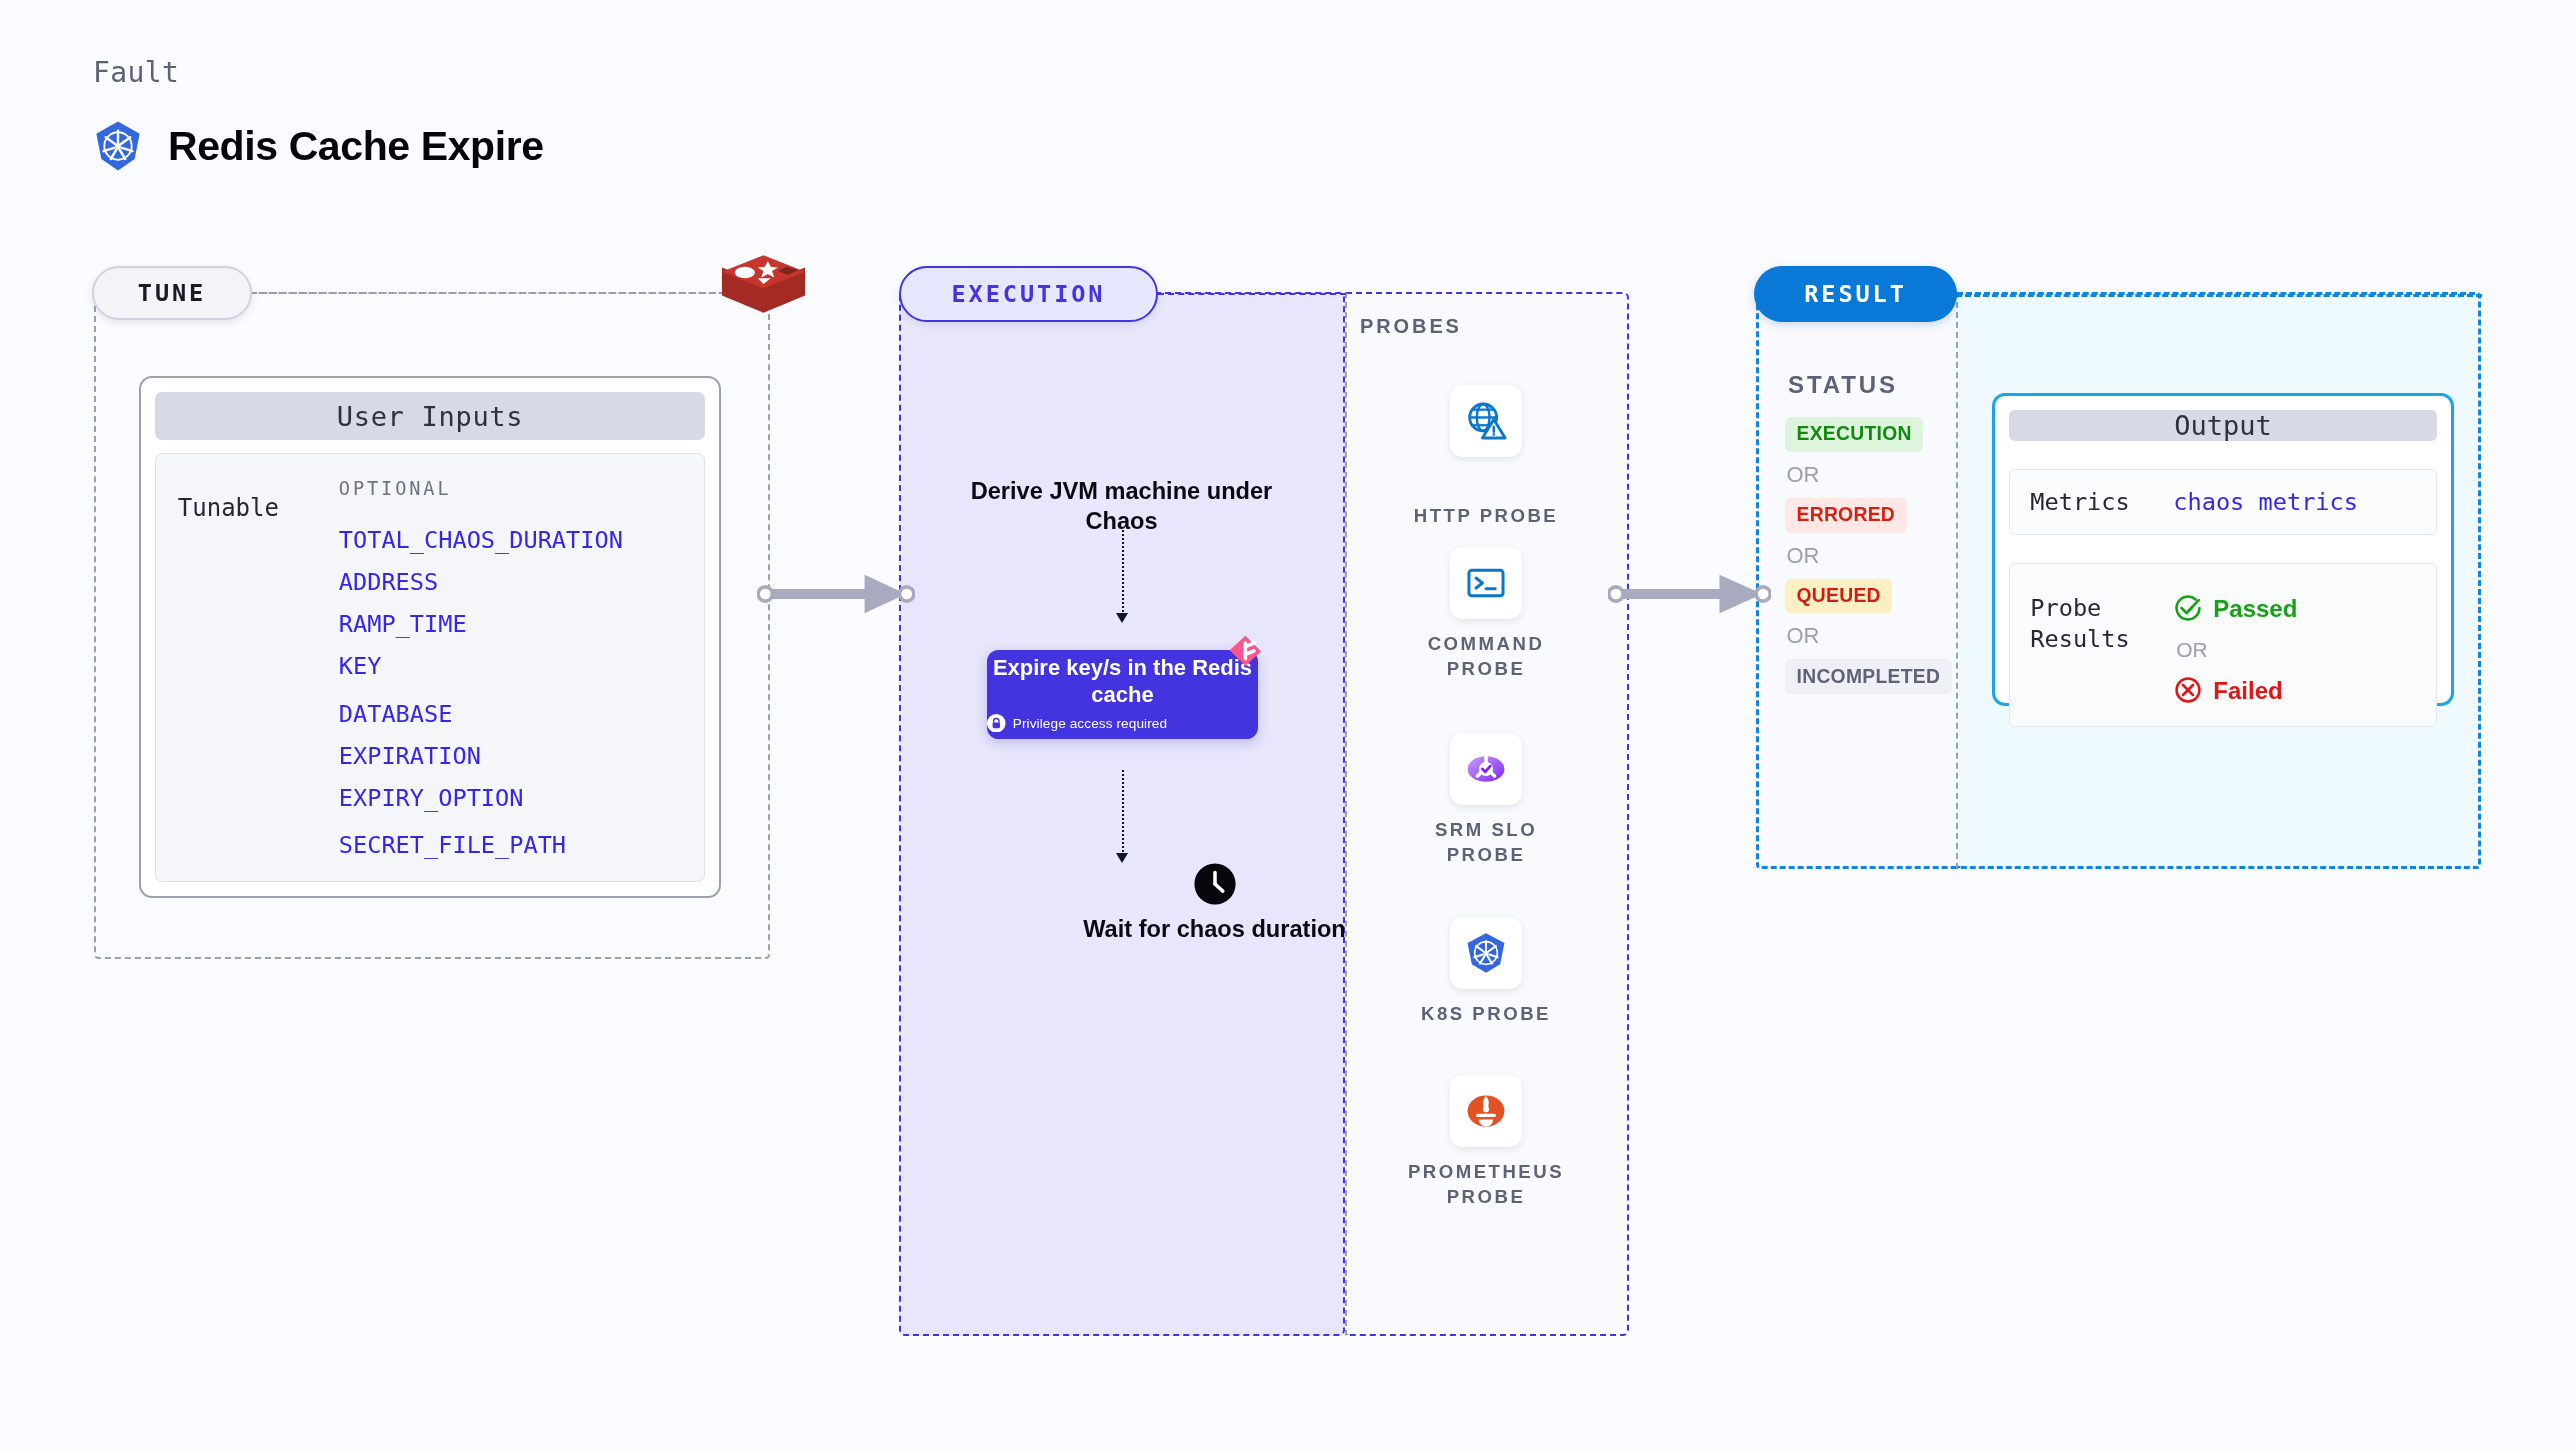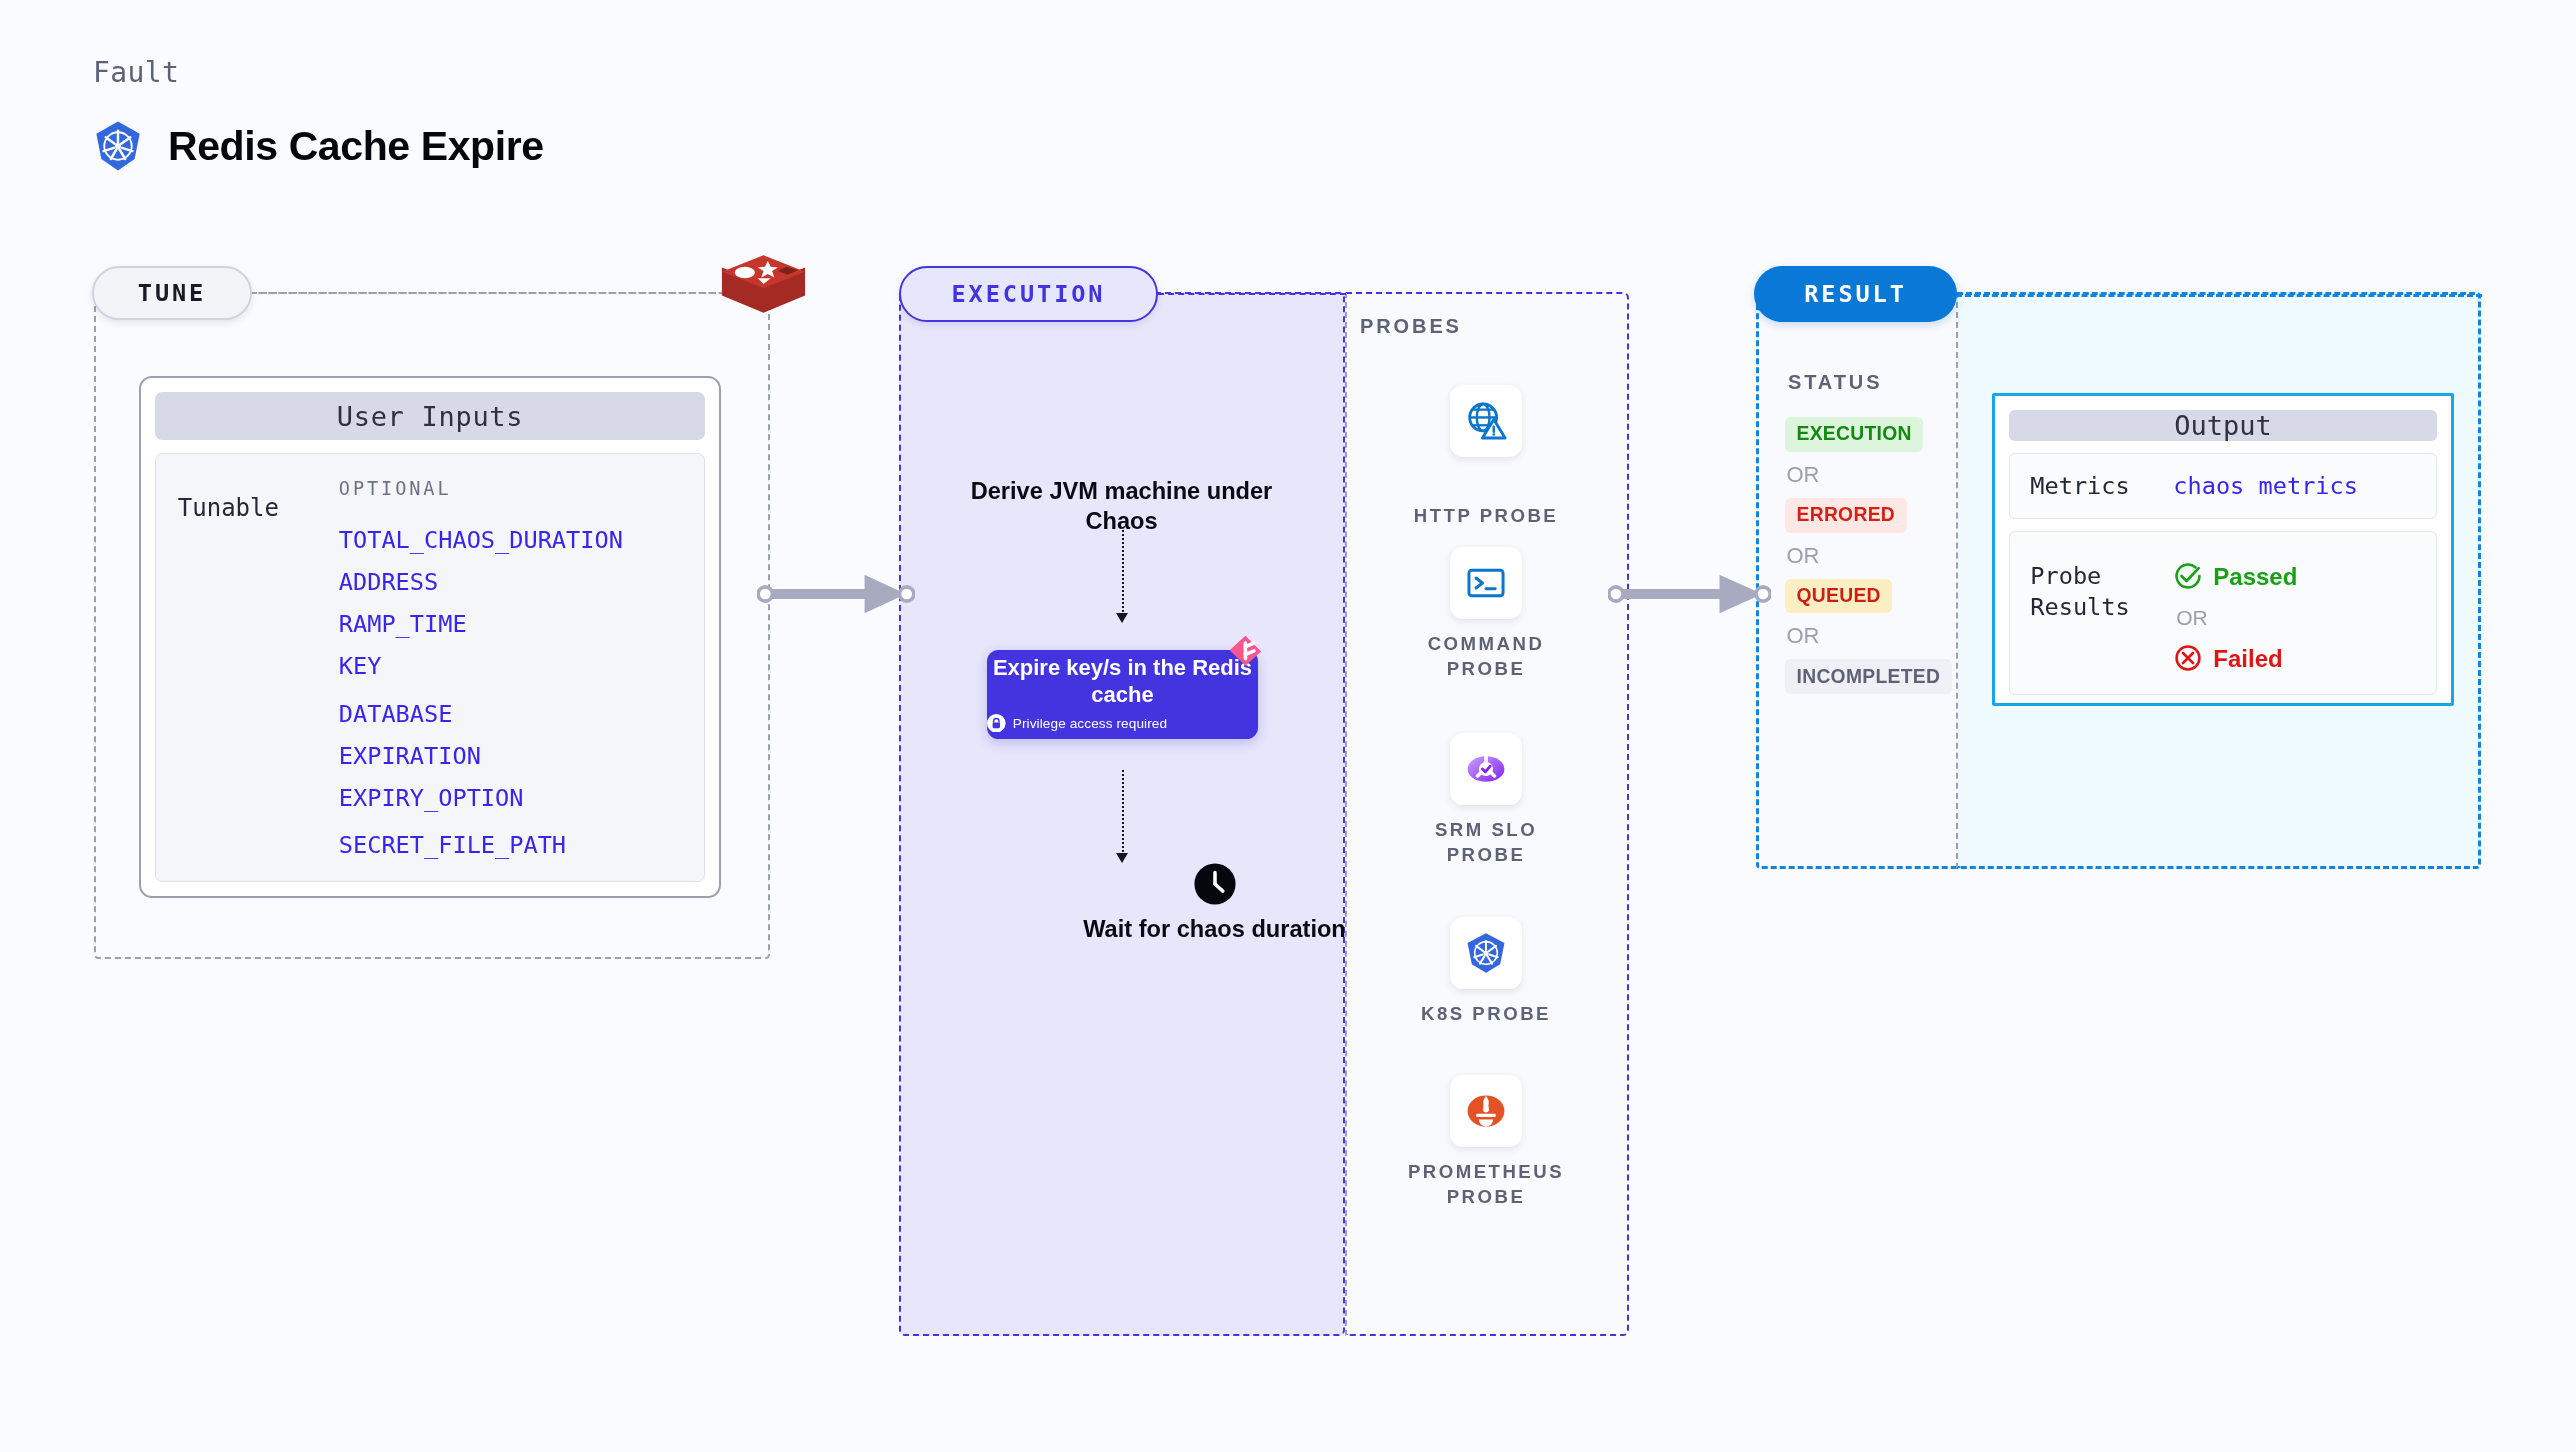--- a/index.html
+++ b/index.html
@@ -178,38 +178,38 @@
   }
   .p1 { left: 1393px; top: 385px; gap: 47px; }
   .p2 { left: 1393px; top: 547px; }
   .p3 { left: 1393px; top: 733px; }
   .p4 { left: 1393px; top: 917px; }
   .p5 { left: 1393px; top: 1075px; }
 
   
   .status-label {
     position: absolute; left: 1788px; top: 371px;
-    font-size: 20px; font-weight: 700; color: #5d6277; letter-spacing: 2.9px;
+    font-size: 24px; font-weight: 700; color: #5d6277; letter-spacing: 2.9px;
   }
   .status-stack { position: absolute; left: 1785px; top: 417px; width: 158px; }
   .status-badge {
     display: inline-block; border-radius: 5.7px; padding: 6.4px 11.5px;
     font-size: 19.3px; font-weight: 700; letter-spacing: 0.3px;
   }
   .sb-completed { background: #ddf5dc; color: #12890f; }
   .sb-errored   { background: #fde8e6; color: #d91f11; }
   .sb-queued    { background: #fdefc4; color: #cf1d13; }
   .sb-incompleted { background: #eff0f5; color: #5d6277; }
   .or-text { font-size: 22px; color: #9aa0b0; margin: 10px 0 10px 1.4px; }
 
   
   .output-card {
     position: absolute; left: 1992px; top: 393px; width: 462px; height: 313px;
-    background: #ffffff; border: 3.6px solid #18a6e8; border-radius: 2px;
-    padding: 14.3px; display: flex; flex-direction: column; gap: 12px;
+    background: #ffffff; border: 3.6px solid #18a6e8; border-radius: 13px;
+    padding: 14.3px; display: flex; flex-direction: column; gap: 28px;
   }
   .out-head {
     height: 56px; background: #d7d9e6; border-radius: 5.7px;
     display: flex; align-items: center; justify-content: center;
     font-family: "DejaVu Sans Mono", monospace; font-size: 27px; color: #2d3142;
   }
   .out-row {
     background: #fafbfd; border: 1.4px solid #e4e7ee; border-radius: 5.7px;
     display: flex; padding: 18.6px 14.3px 18.6px 20px;
   }

